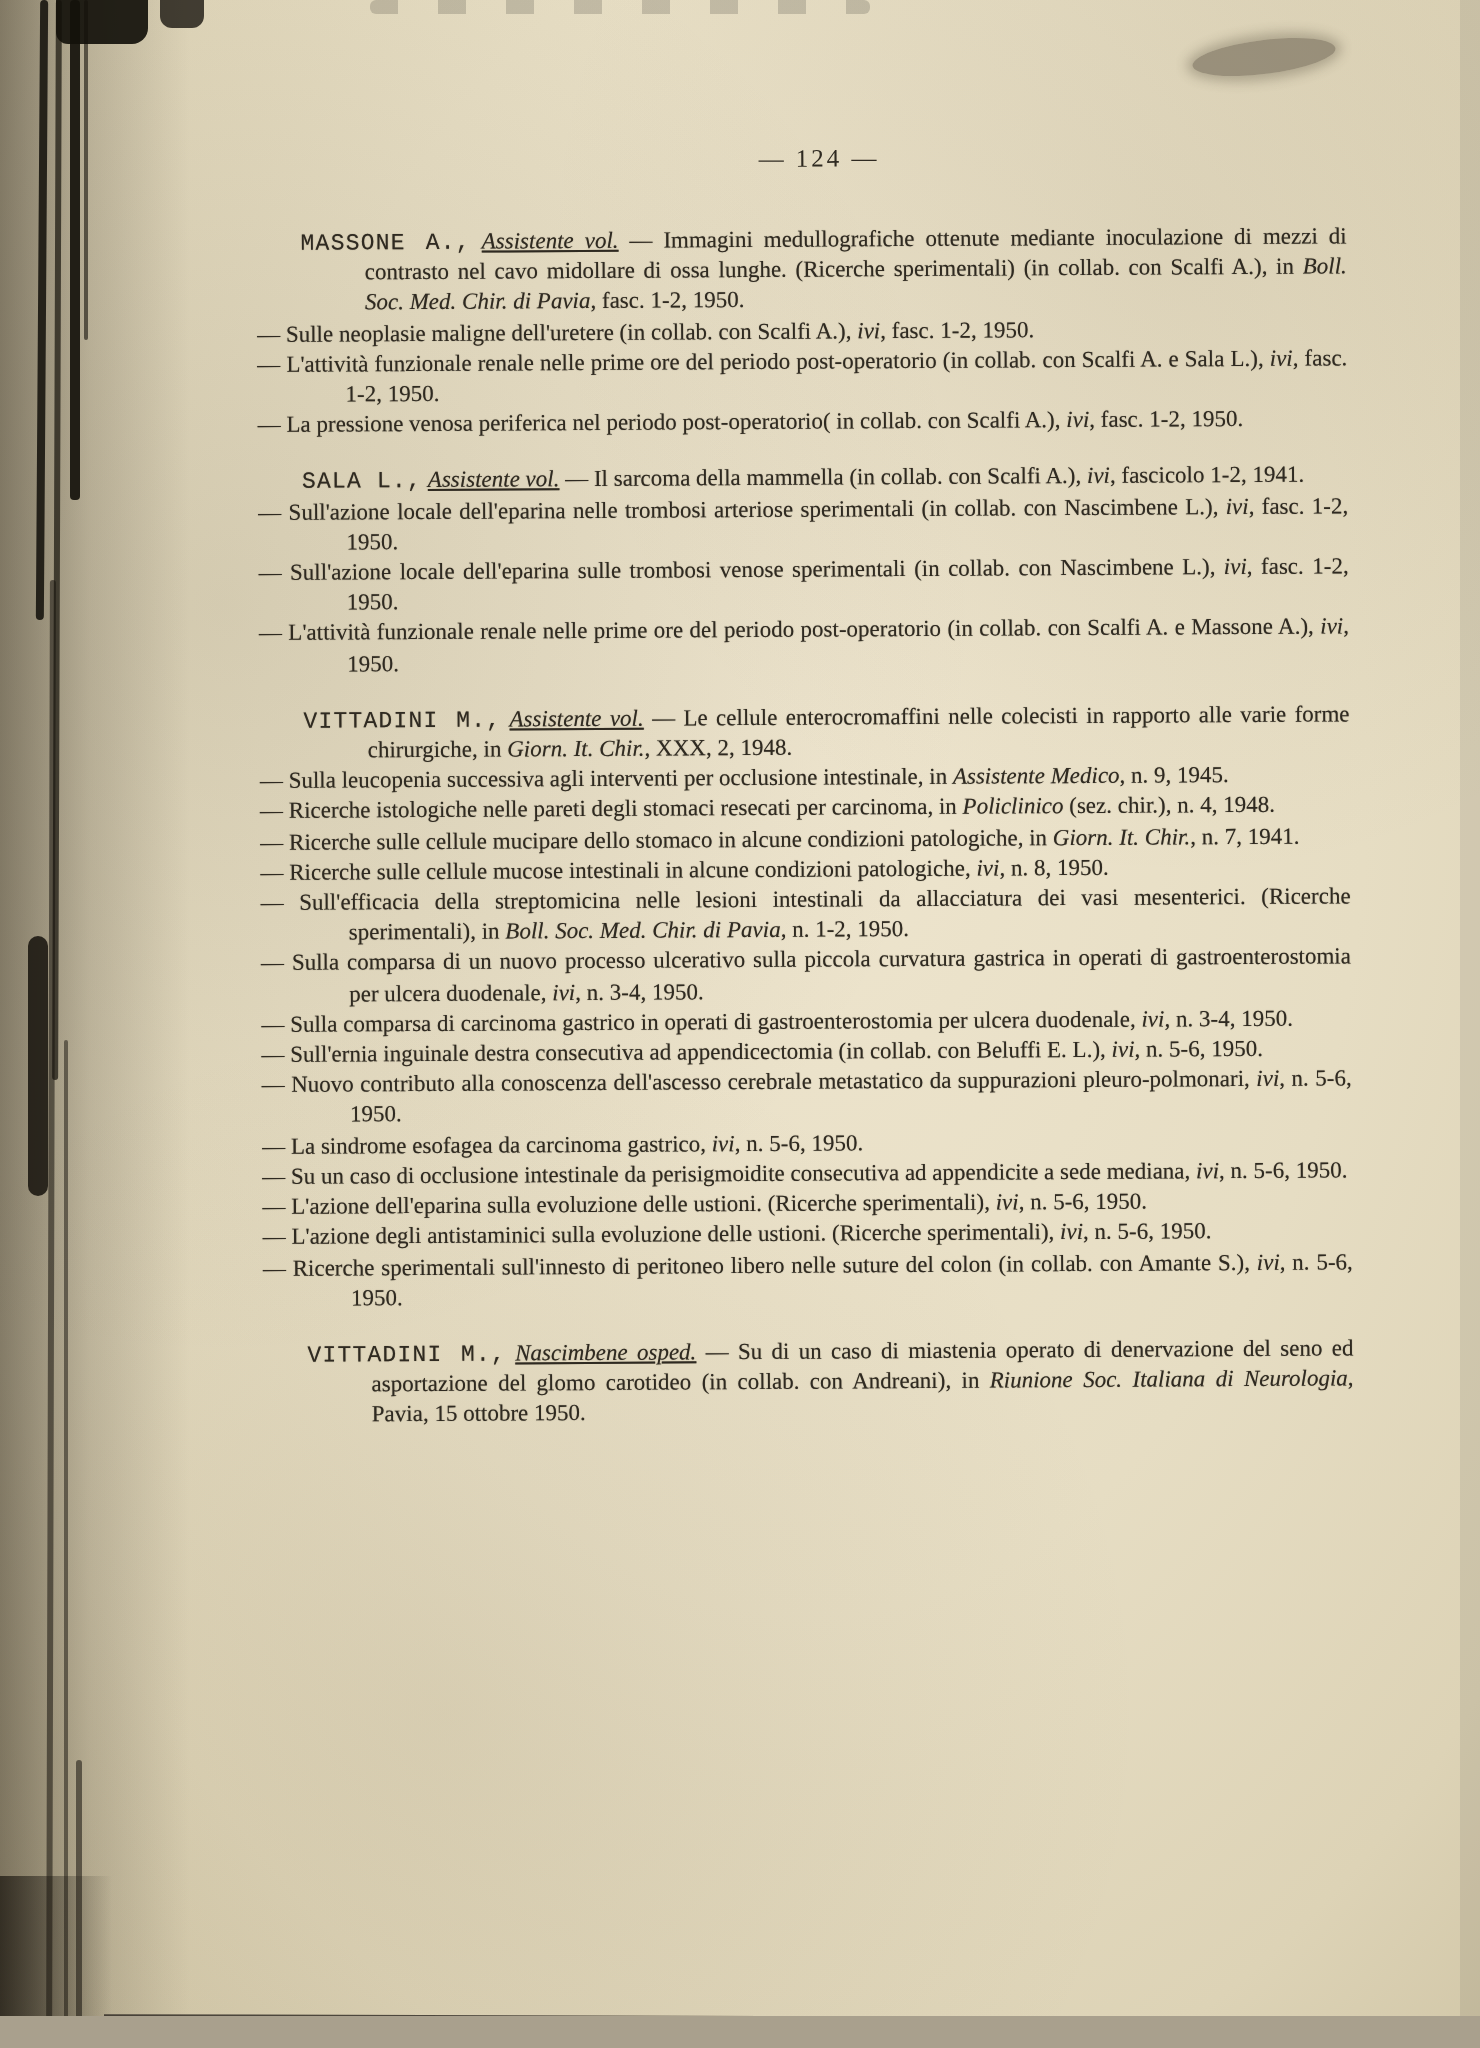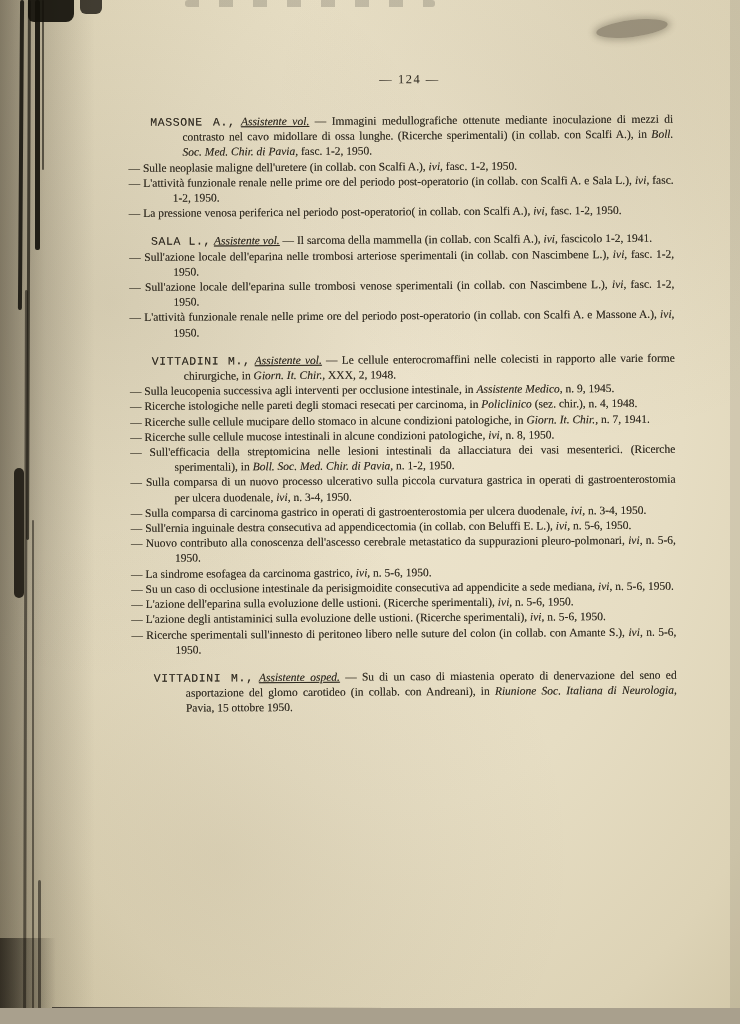--- a/index.html
+++ b/index.html
@@ -122,18 +122,18 @@
           <p class="entry dash"><span class="txt">— Sulla comparsa di carcinoma gastrico in operati di gastroenterostomia per ulcera duodenale, </span><span class="ital">ivi</span><span class="txt">, n. 3-4, 1950.</span></p>
           <p class="entry dash"><span class="txt">— Sull'ernia inguinale destra consecutiva ad appendicectomia (in collab. con Beluffi E. L.), </span><span class="ital">ivi</span><span class="txt">, n. 5-6, 1950.</span></p>
           <p class="entry dash"><span class="txt">— Nuovo contributo alla conoscenza dell'ascesso cerebrale metastatico da suppurazioni pleuro-polmonari, </span><span class="ital">ivi</span><span class="txt">, n. 5-6, 1950.</span></p>
           <p class="entry dash"><span class="txt">— La sindrome esofagea da carcinoma gastrico, </span><span class="ital">ivi</span><span class="txt">, n. 5-6, 1950.</span></p>
           <p class="entry dash"><span class="txt">— Su un caso di occlusione intestinale da perisigmoidite consecutiva ad appendicite a sede mediana, </span><span class="ital">ivi</span><span class="txt">, n. 5-6, 1950.</span></p>
           <p class="entry dash"><span class="txt">— L'azione dell'eparina sulla evoluzione delle ustioni. (Ricerche sperimentali), </span><span class="ital">ivi</span><span class="txt">, n. 5-6, 1950.</span></p>
           <p class="entry dash"><span class="txt">— L'azione degli antistaminici sulla evoluzione delle ustioni. (Ricerche sperimentali), </span><span class="ital">ivi</span><span class="txt">, n. 5-6, 1950.</span></p>
           <p class="entry dash"><span class="txt">— Ricerche sperimentali sull'innesto di peritoneo libero nelle suture del colon (in collab. con Amante S.), </span><span class="ital">ivi</span><span class="txt">, n. 5-6, 1950.</span></p>
         </div>
         <div class="section">
-          <p class="entry head"><span class="author">VITTADINI M.,</span> <span class="role">Assistente osped.</span><span class="txt"> — Su di un caso di miastenia operato di denervazione del seno ed asportazione del glomo carotideo (in collab. con Andreani), in </span><span class="ital">Riunione Soc. Italiana di Neurologia</span><span class="txt">, Pavia, 15 ottobre 1950.</span></p>
+          <p class="entry head"><span class="author">VITTADINI M.,</span> <span class="role">Nascimbene osped.</span><span class="txt"> — Su di un caso di miastenia operato di denervazione del seno ed asportazione del glomo carotideo (in collab. con Andreani), in </span><span class="ital">Riunione Soc. Italiana di Neurologia</span><span class="txt">, Pavia, 15 ottobre 1950.</span></p>
         </div>
       </div>
   </div>
 
 </div>
 
 </body></html>

